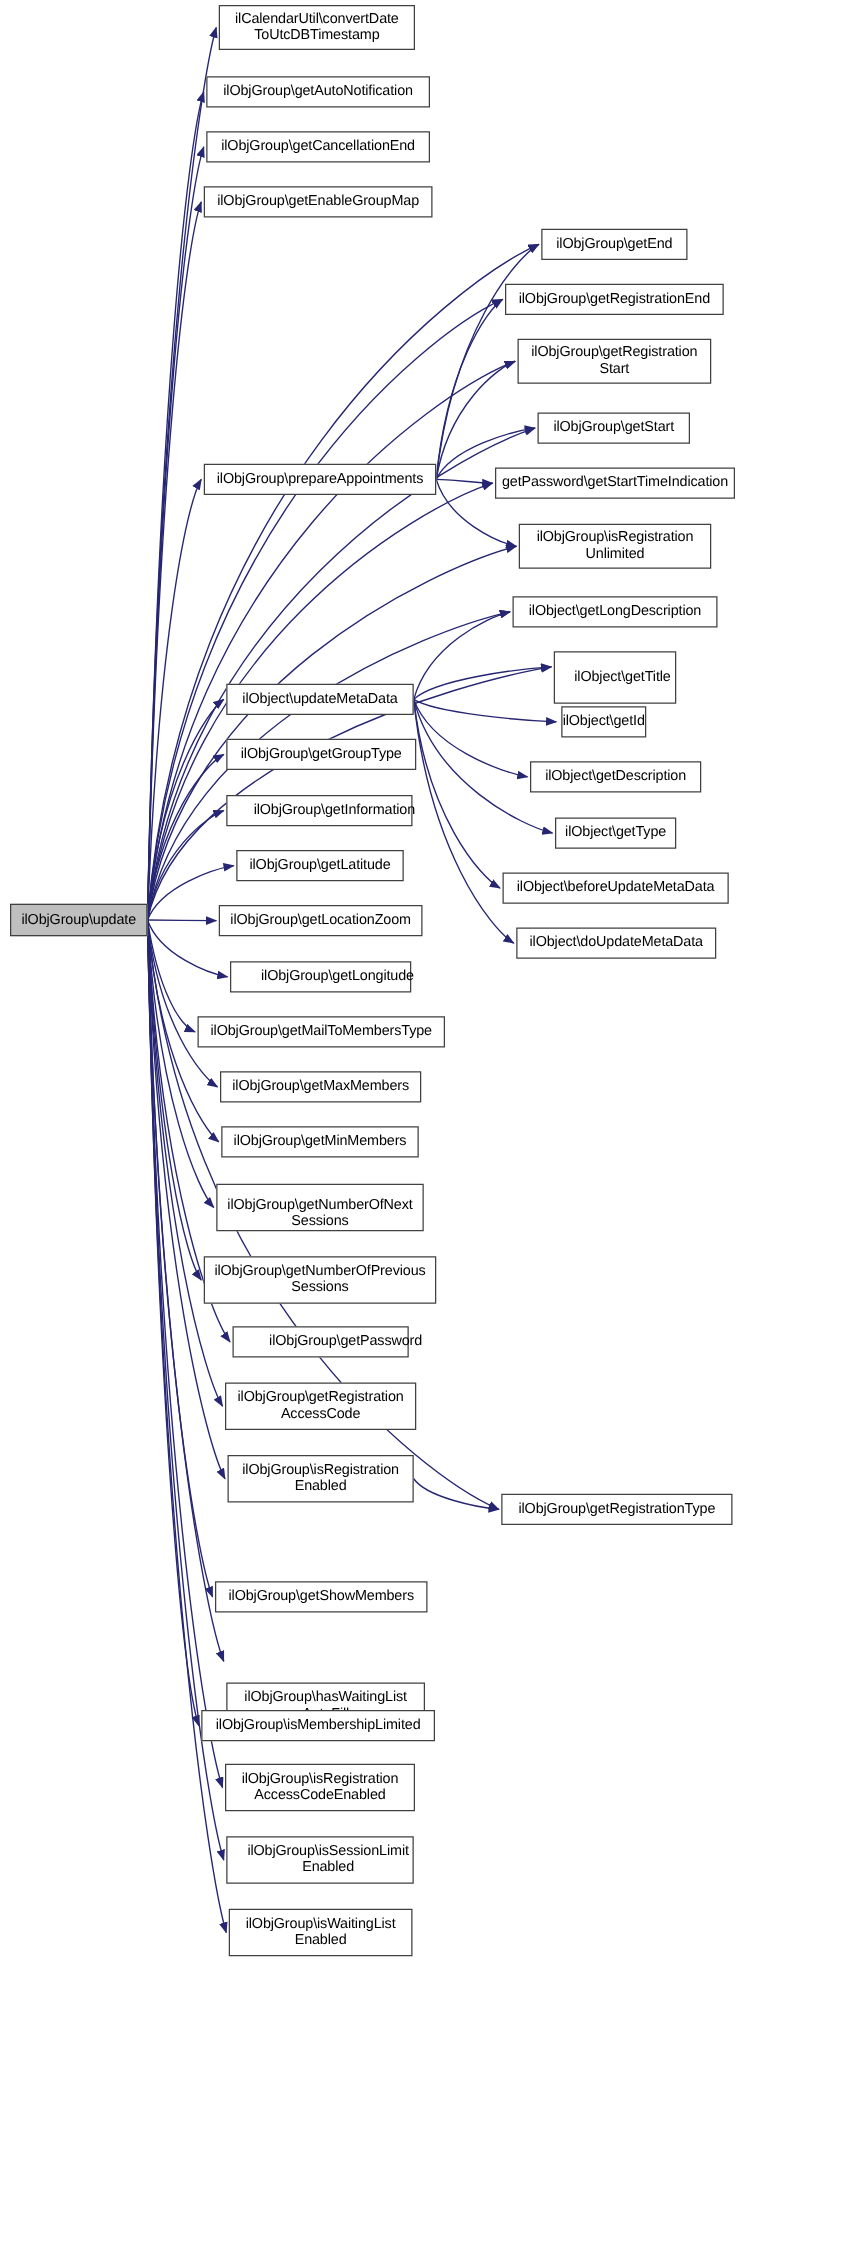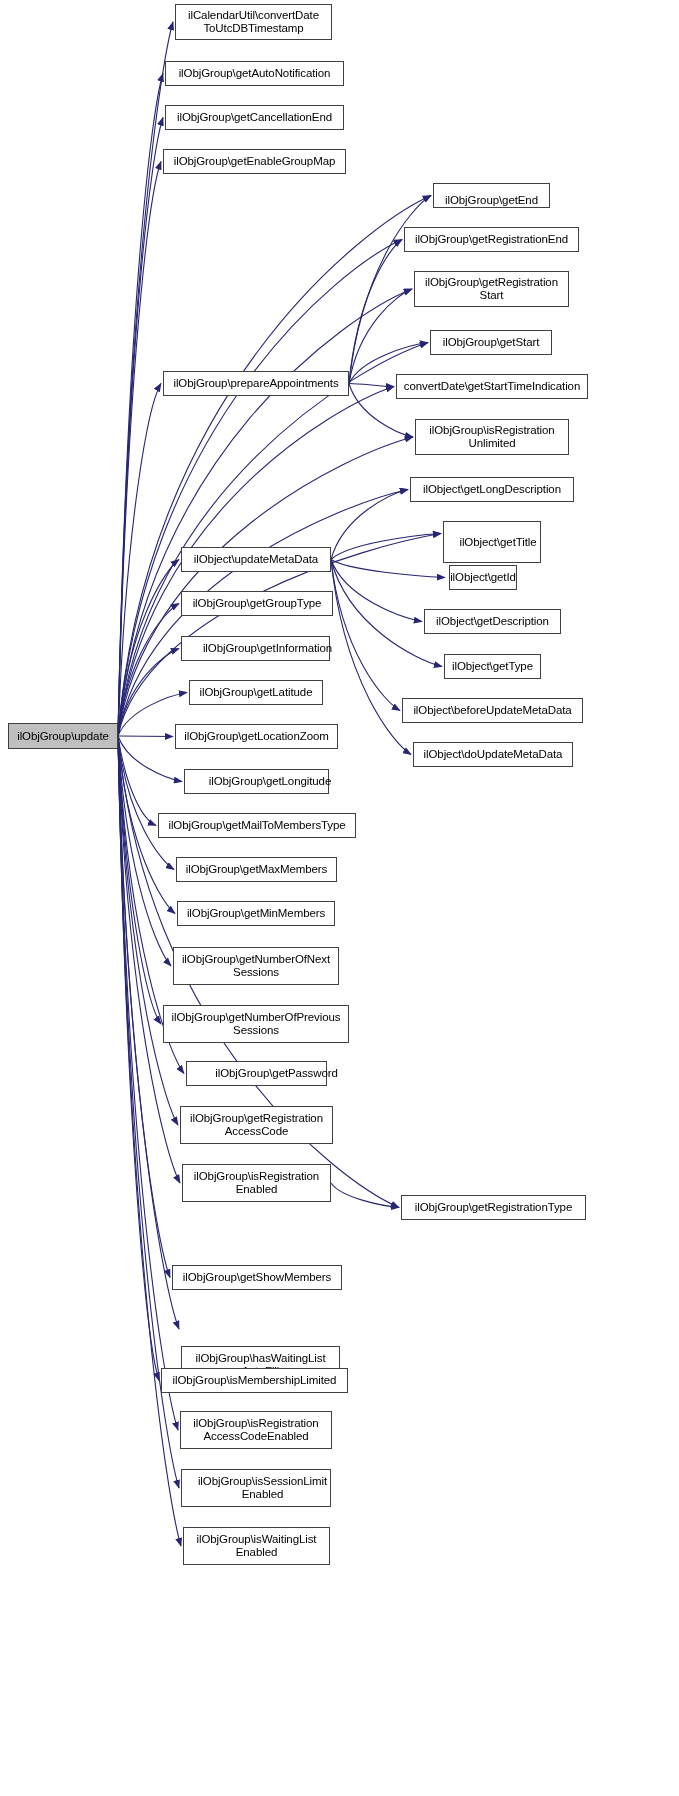--- a/index.html
+++ b/index.html
@@ -104,46 +104,46 @@
         <path d="M331,1183 C341.472,1198.19 383.292,1206.03 399,1207.5" marker-end="url(#arrow)"></path>
       </g>
   </svg>
   <div id="node-layer">
       <div class="node root" style="left: 8px; top: 723px; width: 110px; height: 26px;"><span>ilObjGroup\update</span></div>
       <div class="node" style="left: 175px; top: 4px; width: 157px; height: 36px;"><span>ilCalendarUtil\convertDate
 ToUtcDBTimestamp</span></div>
       <div class="node" style="left: 165px; top: 61px; width: 179px; height: 25px;"><span>ilObjGroup\getAutoNotification</span></div>
       <div class="node" style="left: 165px; top: 105px; width: 179px; height: 25px;"><span>ilObjGroup\getCancellationEnd</span></div>
       <div class="node" style="left: 163px; top: 149px; width: 183px; height: 25px;"><span>ilObjGroup\getEnableGroupMap</span></div>
-      <div class="node" style="left: 433px; top: 183px; width: 117px; height: 25px; align-items: flex-end;"><span>ilObjGroup\getEnd</span></div>
+      <div class="node" style="left: 433px; top: 183px; width: 117px; height: 25px;"><span>ilObjGroup\getEnd</span></div>
       <div class="node" style="left: 404px; top: 227px; width: 175px; height: 25px;"><span>ilObjGroup\getRegistrationEnd</span></div>
       <div class="node" style="left: 414px; top: 271px; width: 155px; height: 36px;"><span>ilObjGroup\getRegistration
 Start</span></div>
       <div class="node" style="left: 430px; top: 330px; width: 122px; height: 25px;"><span>ilObjGroup\getStart</span></div>
       <div class="node" style="left: 163px; top: 371px; width: 186px; height: 25px;"><span>ilObjGroup\prepareAppointments</span></div>
-      <div class="node" style="left: 396px; top: 374px; width: 192px; height: 25px;"><span>convertDate\getStartTimeIndication</span></div>
+      <div class="node" style="left: 396px; top: 374px; width: 192px; height: 25px;"><span>getPassword\getStartTimeIndication</span></div>
       <div class="node" style="left: 415px; top: 419px; width: 154px; height: 36px;"><span>ilObjGroup\isRegistration
 Unlimited</span></div>
       <div class="node" style="left: 410px; top: 477px; width: 164px; height: 25px;"><span>ilObject\getLongDescription</span></div>
       <div class="node" style="left: 443px; top: 521px; width: 98px; height: 42px; padding-left: 12px;"><span>ilObject\getTitle</span></div>
       <div class="node" style="left: 181px; top: 547px; width: 150px; height: 25px;"><span>ilObject\updateMetaData</span></div>
       <div class="node" style="left: 449px; top: 565px; width: 68px; height: 25px;"><span>ilObject\getId</span></div>
       <div class="node" style="left: 181px; top: 591px; width: 152px; height: 25px;"><span>ilObjGroup\getGroupType</span></div>
       <div class="node" style="left: 424px; top: 609px; width: 137px; height: 25px; align-items: center;"><span>ilObject\getDescription</span></div>
       <div class="node" style="left: 181px; top: 636px; width: 149px; height: 25px; padding-left: 24px;"><span>ilObjGroup\getInformation</span></div>
       <div class="node" style="left: 444px; top: 654px; width: 97px; height: 25px;"><span>ilObject\getType</span></div>
       <div class="node" style="left: 189px; top: 680px; width: 134px; height: 25px;"><span>ilObjGroup\getLatitude</span></div>
       <div class="node" style="left: 402px; top: 698px; width: 181px; height: 25px;"><span>ilObject\beforeUpdateMetaData</span></div>
       <div class="node" style="left: 175px; top: 724px; width: 163px; height: 25px;"><span>ilObjGroup\getLocationZoom</span></div>
       <div class="node" style="left: 413px; top: 742px; width: 160px; height: 25px;"><span>ilObject\doUpdateMetaData</span></div>
       <div class="node" style="left: 184px; top: 769px; width: 145px; height: 25px; padding-left: 27px;"><span>ilObjGroup\getLongitude</span></div>
       <div class="node" style="left: 158px; top: 813px; width: 198px; height: 25px;"><span>ilObjGroup\getMailToMembersType</span></div>
       <div class="node" style="left: 176px; top: 857px; width: 161px; height: 25px;"><span>ilObjGroup\getMaxMembers</span></div>
       <div class="node" style="left: 177px; top: 901px; width: 158px; height: 25px;"><span>ilObjGroup\getMinMembers</span></div>
-      <div class="node" style="left: 173px; top: 947px; width: 166px; height: 38px;"><span>ilObjGroup\getNumberOfNext
+      <div class="node" style="left: 173px; top: 947px; width: 166px; height: 38px; align-items: flex-end;"><span>ilObjGroup\getNumberOfNext
 Sessions</span></div>
       <div class="node" style="left: 163px; top: 1005px; width: 186px; height: 38px;"><span>ilObjGroup\getNumberOfPrevious
 Sessions</span></div>
       <div class="node" style="left: 186px; top: 1061px; width: 141px; height: 25px; padding-left: 40px;"><span>ilObjGroup\getPassword</span></div>
       <div class="node" style="left: 180px; top: 1106px; width: 153px; height: 38px;"><span>ilObjGroup\getRegistration
 AccessCode</span></div>
       <div class="node" style="left: 182px; top: 1164px; width: 149px; height: 38px;"><span>ilObjGroup\isRegistration
 Enabled</span></div>
       <div class="node" style="left: 401px; top: 1195px; width: 185px; height: 25px;"><span>ilObjGroup\getRegistrationType</span></div>
       <div class="node" style="left: 172px; top: 1265px; width: 170px; height: 25px;"><span>ilObjGroup\getShowMembers</span></div>

